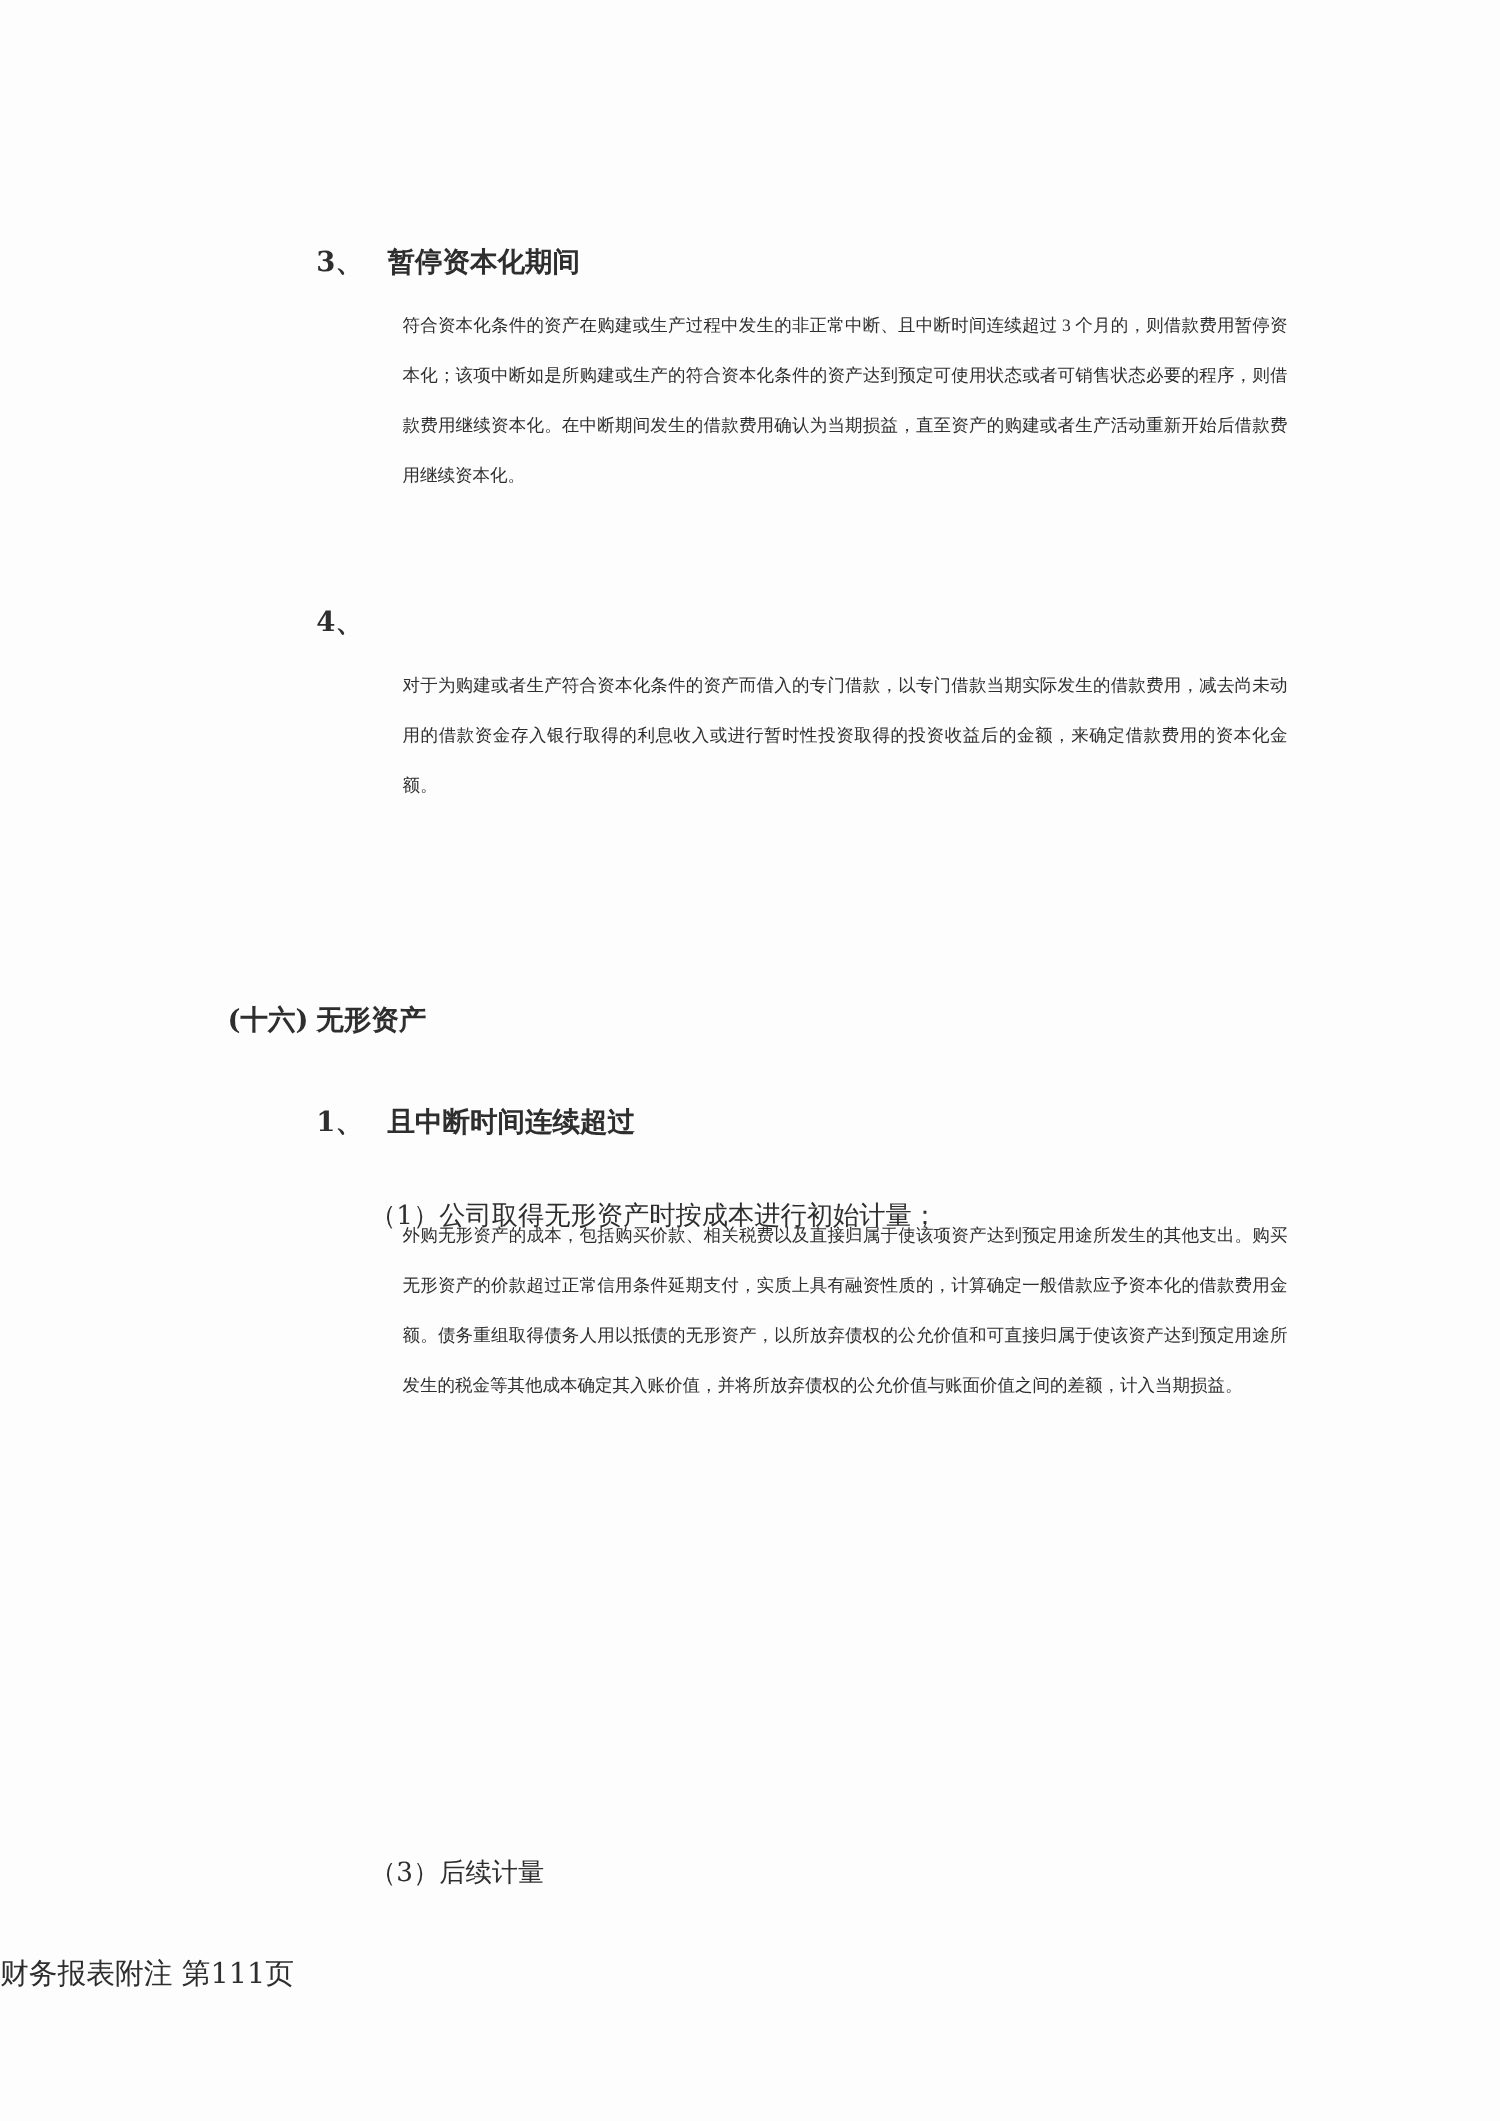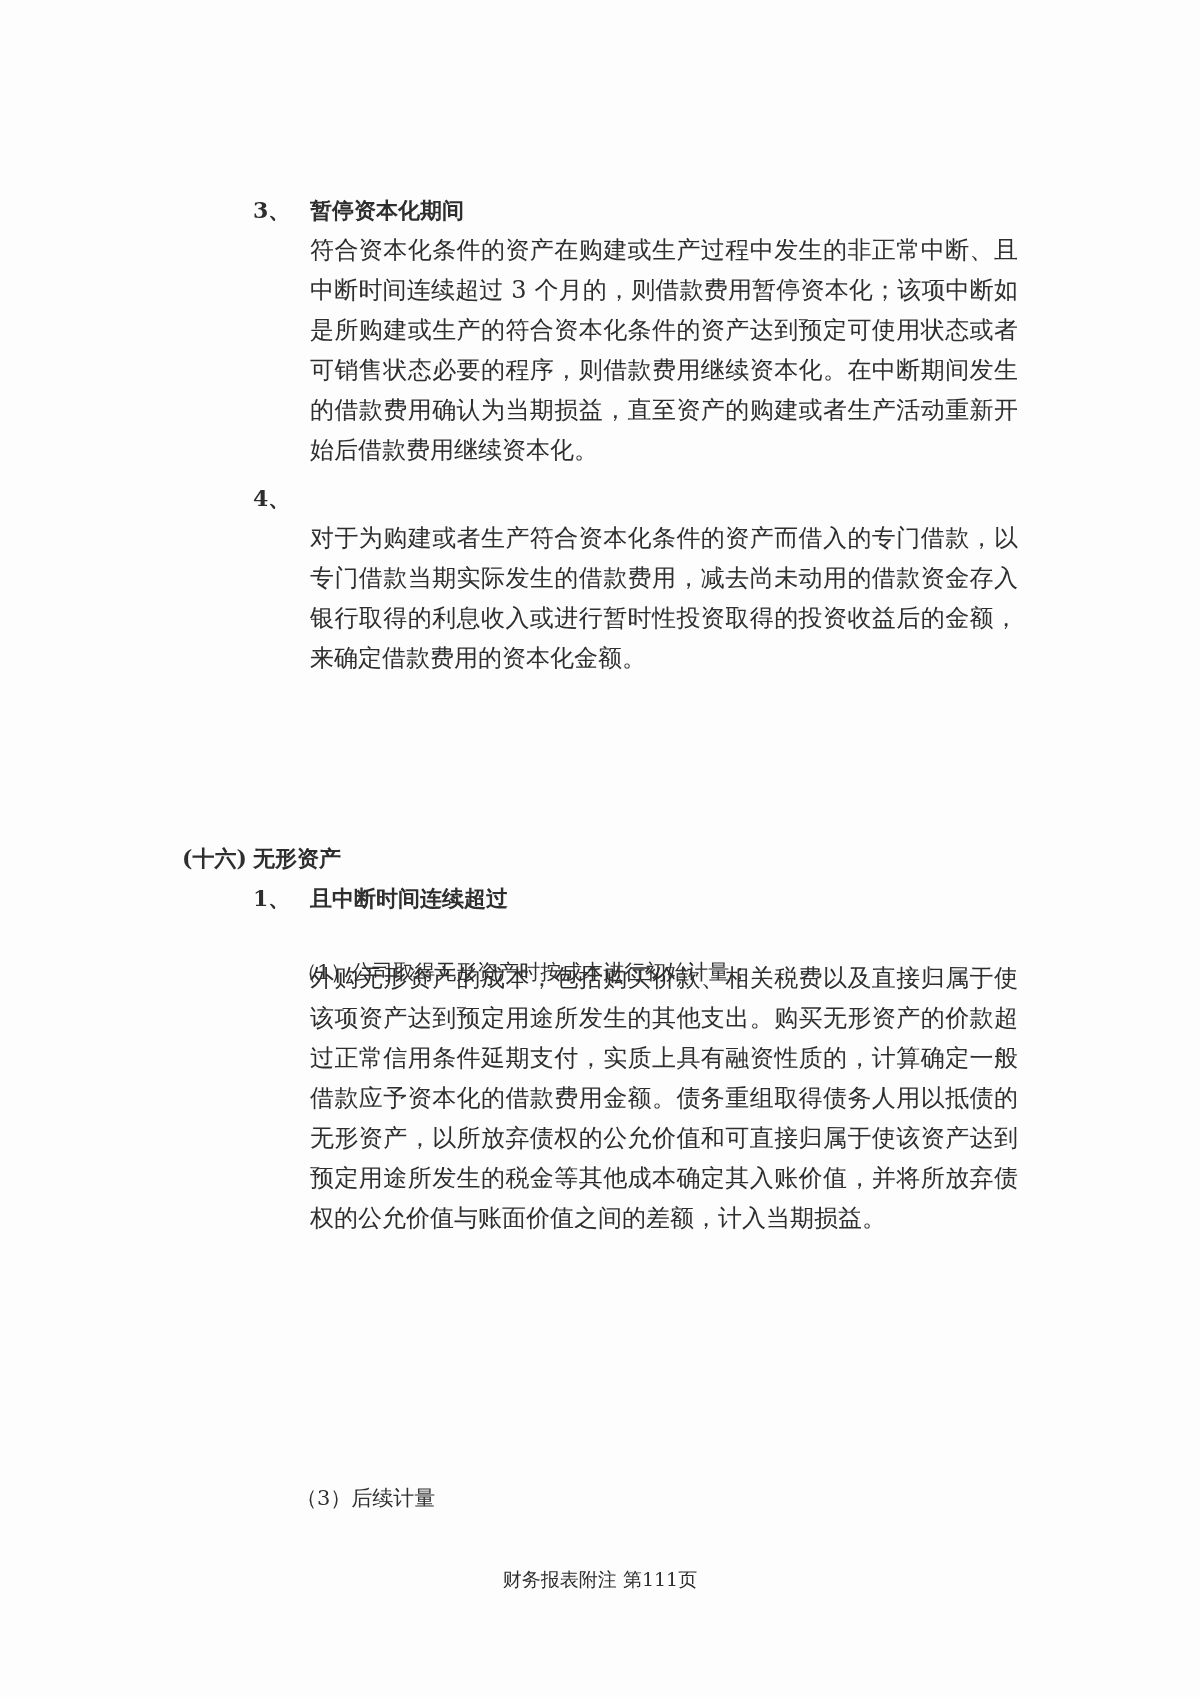--- a/index.html
+++ b/index.html
@@ -28,61 +28,62 @@
     flex: none;
   }
   .hrow-sub { left: 253px; }
   .hrow-sub .num { width: 57px; }
   .hrow-main { left: 182px; }
   .hrow-main .num { width: 71px; }
   .body-para {
     position: absolute;
     left: 310px;
     width: 708px;
-    margin: 0;
-    font-size: 24px;
+    margin: 12px;
+    font-size: 14px;
     line-height: 40px;
     text-align: justify;
     text-justify: inter-character;
+    font-family: Liberation Serif, serif;
   }
   .item-line {
     position: absolute;
     left: 296px;
     margin: 0;
     font-size: 21px;
     line-height: 40px;
     white-space: nowrap;
   }
   .footer {
     position: absolute;
     top: 1565px;
     left: 0;
     width: 1200px;
-    text-align: center;
-    font-size: 19px;
+    text-align: left;
+    font-size: 23px;
     line-height: 28px;
   }
 </style>
 </head>
 <body>
 
 <div class="page">
 
   <div class="hrow hrow-sub" style="top:190px;">
     <span class="num">3、</span>
     <span class="title">暂停资本化期间</span>
   </div>
   <p class="body-para" style="top:230px;">符合资本化条件的资产在购建或生产过程中发生的非正常中断、且中断时间连续超过 3 个月的，则借款费用暂停资本化；该项中断如是所购建或生产的符合资本化条件的资产达到预定可使用状态或者可销售状态必要的程序，则借款费用继续资本化。在中断期间发生的借款费用确认为当期损益，直至资产的购建或者生产活动重新开始后借款费用继续资本化。</p>
 
   <div class="hrow hrow-sub" style="top:478px;">
     <span class="num">4、</span>
   </div>
   <p class="body-para" style="top:518px;">对于为购建或者生产符合资本化条件的资产而借入的专门借款，以专门借款当期实际发生的借款费用，减去尚未动用的借款资金存入银行取得的利息收入或进行暂时性投资取得的投资收益后的金额，来确定借款费用的资本化金额。</p>
 
-  <div class="hrow hrow-main" style="top:838px;align-items:flex-end;">
+  <div class="hrow hrow-main" style="top:796px;align-items:flex-end;">
     <span class="num">(十六)</span>
     <span class="title">无形资产</span>
   </div>
 
   <div class="hrow hrow-sub" style="top:878px;">
     <span class="num">1、</span>
     <span class="title">且中断时间连续超过</span>
   </div>
 
   <p class="item-line" style="top:952px;">（1）公司取得无形资产时按成本进行初始计量；</p>

